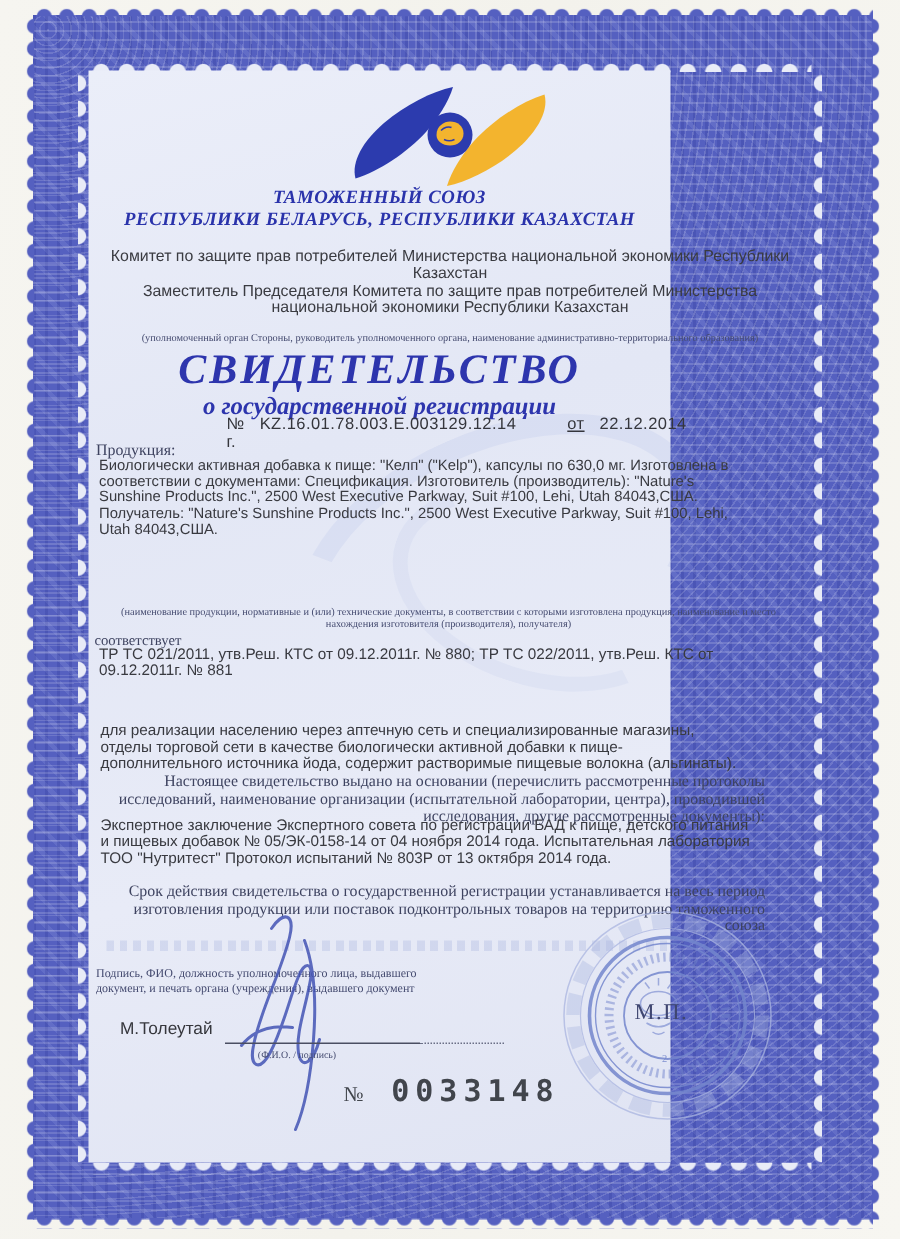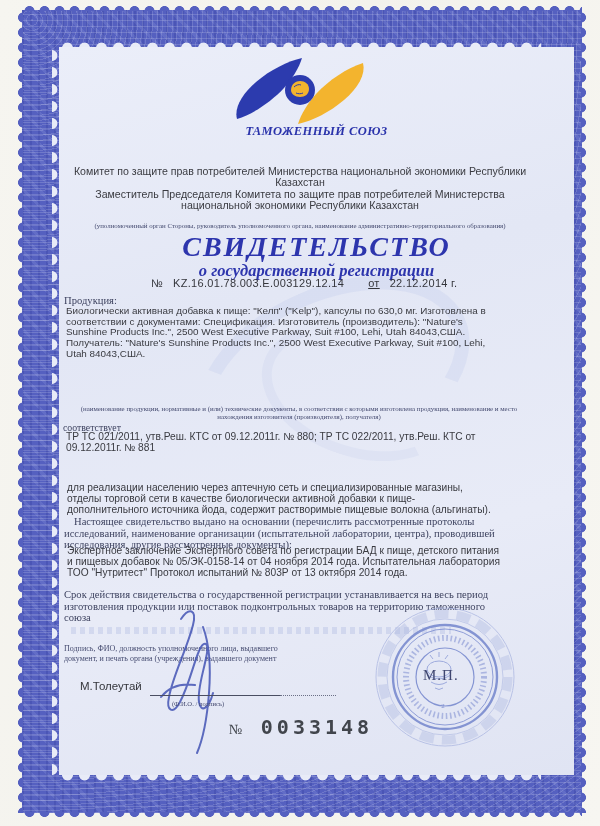--- a/index.html
+++ b/index.html
@@ -40,21 +40,21 @@
     background-image:radial-gradient(circle at 50% 0%, #e8ebf7 5px, rgba(232,235,247,0) 5.8px);
     background-size:17px 8px;}
   .isc-left{left:52px;top:47px;height:728px;width:8px;background-repeat:repeat-y;
     background-image:radial-gradient(circle at 0% 50%, #e8ebf7 5px, rgba(232,235,247,0) 5.8px);
     background-size:8px 17px;}
   .isc-right{left:540px;top:47px;height:728px;width:8px;background-repeat:repeat-y;
     background-image:radial-gradient(circle at 100% 50%, #e8ebf7 5px, rgba(232,235,247,0) 5.8px);
     background-size:8px 17px;}
   
   .inner{
-    position:absolute;left:59px;top:47px;width:515px;height:728px;
+    position:absolute;left:59px;top:47px;width:388px;height:728px;
     background:linear-gradient(165deg,#ebeef9 0%,#e3e7f5 35%,#e8ebf7 68%,#e0e4f3 100%);
   }
   .abs{position:absolute;}
   
   .wm1{left:130px;top:240px;width:260px;height:150px;border:14px solid rgba(130,148,212,.10);
        border-radius:50%;transform:rotate(-24deg);border-left-color:transparent;border-bottom-color:transparent;}
   .wm2{left:200px;top:280px;width:180px;height:110px;border:10px solid rgba(130,148,212,.08);
        border-radius:50%;transform:rotate(18deg);border-right-color:transparent;border-top-color:transparent;}
   
   .ghost{left:12px;top:580px;width:380px;height:7px;opacity:.5;
@@ -65,21 +65,21 @@
          color:#2a33ab;font-size:12.5px;line-height:15px;letter-spacing:.4px;}
   .san{font-family:"Liberation Sans",sans-serif;color:#3a3b41;}
   .committee{font-size:10.6px;line-height:11.4px;}
   .cap{font-family:"Liberation Serif",serif;color:#454b70;font-size:6.9px;line-height:8px;}
   .title-main{font-family:"Liberation Serif",serif;font-style:italic;font-weight:bold;
               color:#2d35ad;font-size:28px;letter-spacing:2px;}
   .title-sub{font-family:"Liberation Serif",serif;font-style:italic;font-weight:bold;
              color:#2d35ad;font-size:16.5px;}
   .numline{font-size:11px;color:#35363c;letter-spacing:.3px;}
   .numline span{margin-right:10px;}
-  .ser{font-family:"Liberation Serif",serif;color:#3e4360;font-size:10.6px;line-height:11.6px;}
+  .ser{font-family:"Liberation Serif",serif;color:#3e4360;font-size:10.6px;line-height:11.6px;text-align:right;}
   .body-san{font-size:9.9px;line-height:10.7px;color:#393a40;}
   .sig-cap{font-family:"Liberation Serif",serif;color:#454b70;font-size:8px;line-height:9.6px;}
   .sig-name{font-size:11.5px;color:#35363c;}
   .sig-line{border-bottom:1px solid #4a4e62;}
   .sig-line-dots{border-bottom:1px dotted #6a6f86;}
   .fio-cap{font-family:"Liberation Serif",serif;color:#454b70;font-size:6.6px;text-align:center;}
   .mp{font-family:"Liberation Serif",serif;color:#3f4670;font-size:15px;letter-spacing:1px;}
   .docnum-pre{font-family:"Liberation Serif",serif;color:#41454c;font-size:14px;}
   .docnum{font-family:"DejaVu Sans Mono","Liberation Mono",monospace;font-weight:bold;
           color:#41454c;font-size:20px;letter-spacing:4px;}
@@ -105,31 +105,32 @@
 
   <svg class="abs" style="left:173px;top:11px;" width="136" height="66" viewBox="0 0 136 66">
     <path d="M70,0 C56,3 38,12 24,24 C10,36 2,50 5,61 C21,56 39,44 52,30 C60,21 67,10 70,0 Z" fill="#2c3bae"></path>
     <path d="M66,66 C80,63 98,54 112,42 C126,30 134,16 131,5 C115,10 97,22 84,36 C76,45 69,56 66,66 Z" fill="#f3b42e"></path>
     <circle cx="68" cy="32" r="15" fill="#2c3bae"></circle>
     <path d="M59,32 c0,-6 5,-9 9,-9 c5,0 9,3 9,8 c0,5 -4,8 -9,8 c-5,0 -9,-3 -9,-7 Z" fill="#f3b42e"></path>
     <path d="M62,29 c2,-2 5,-3 7,-2 M64,35 c2,1 5,1 7,0" stroke="#2c3bae" stroke-width="1" fill="none"></path>
   </svg>
 
   <div class="abs center union" style="top:77px;">ТАМОЖЕННЫЙ СОЮЗ</div>
+  <div class="abs center union" style="top:92px;">РЕСПУБЛИКИ БЕЛАРУСЬ, РЕСПУБЛИКИ КАЗАХСТАН</div>
 
   <div class="abs san committee" style="left:6px;top:119px;width:470px;text-align:center;">Комитет по защите прав потребителей Министерства национальной экономики Республики Казахстан</div>
   <div class="abs san committee" style="left:6px;top:142px;width:470px;text-align:center;">Заместитель Председателя Комитета по защите прав потребителей Министерства национальной экономики Республики Казахстан</div>
 
   <div class="abs cap" style="left:11px;top:175px;width:460px;text-align:center;">(уполномоченный орган Стороны, руководитель уполномоченного органа, наименование административно-территориального образования)</div>
 
   <div class="abs center title-main" style="top:184px;">СВИДЕТЕЛЬСТВО</div>
   <div class="abs center title-sub" style="top:214px;">о государственной регистрации</div>
 
   <div class="abs san numline" style="left:92px;top:230px;">
-    <span>№</span><span>KZ.16.01.78.003.Е.003129.12.14</span><span style="margin-left:14px;text-decoration:underline;">от</span><span>22.12.2014 г.</span>
+    <span>№</span><span>KZ.16.01.78.003.Е.003129.12.14</span><span style="margin-left:24px;text-decoration:underline;">от</span><span>22.12.2014 г.</span>
   </div>
 
   <div class="abs ser" style="left:5px;top:248px;">Продукция:</div>
   <div class="abs san body-san" style="left:7px;top:259px;width:424px;">Биологически активная добавка к пище: "Келп" ("Kelp"), капсулы по 630,0 мг. Изготовлена в соответствии с документами: Спецификация. Изготовитель (производитель): "Nature's Sunshine Products Inc.", 2500 West Executive Parkway, Suit #100, Lehi, Utah 84043,США. Получатель: "Nature's Sunshine Products Inc.", 2500 West Executive Parkway, Suit #100, Lehi, Utah 84043,США.</div>
   <div class="abs cap" style="left:14px;top:358px;width:452px;text-align:center;">(наименование продукции, нормативные и (или) технические документы, в соответствии с которыми изготовлена продукция, наименование и место нахождения изготовителя (производителя), получателя)</div>
 
   <div class="abs ser" style="left:4px;top:375px;font-size:9.8px;">соответствует</div>
   <div class="abs san body-san" style="left:7px;top:384px;width:432px;font-size:10.2px;line-height:11px;">ТР ТС 021/2011, утв.Реш. КТС от 09.12.2011г. № 880; ТР ТС 022/2011, утв.Реш. КТС от 09.12.2011г. № 881</div>
 
   <div class="abs san body-san" style="left:8px;top:435px;width:428px;font-size:10.2px;line-height:11.2px;">для реализации населению через аптечную сеть и специализированные магазины, отделы торговой сети в качестве биологически активной добавки к пище-дополнительного источника йода, содержит растворимые пищевые волокна (альгинаты).</div>

